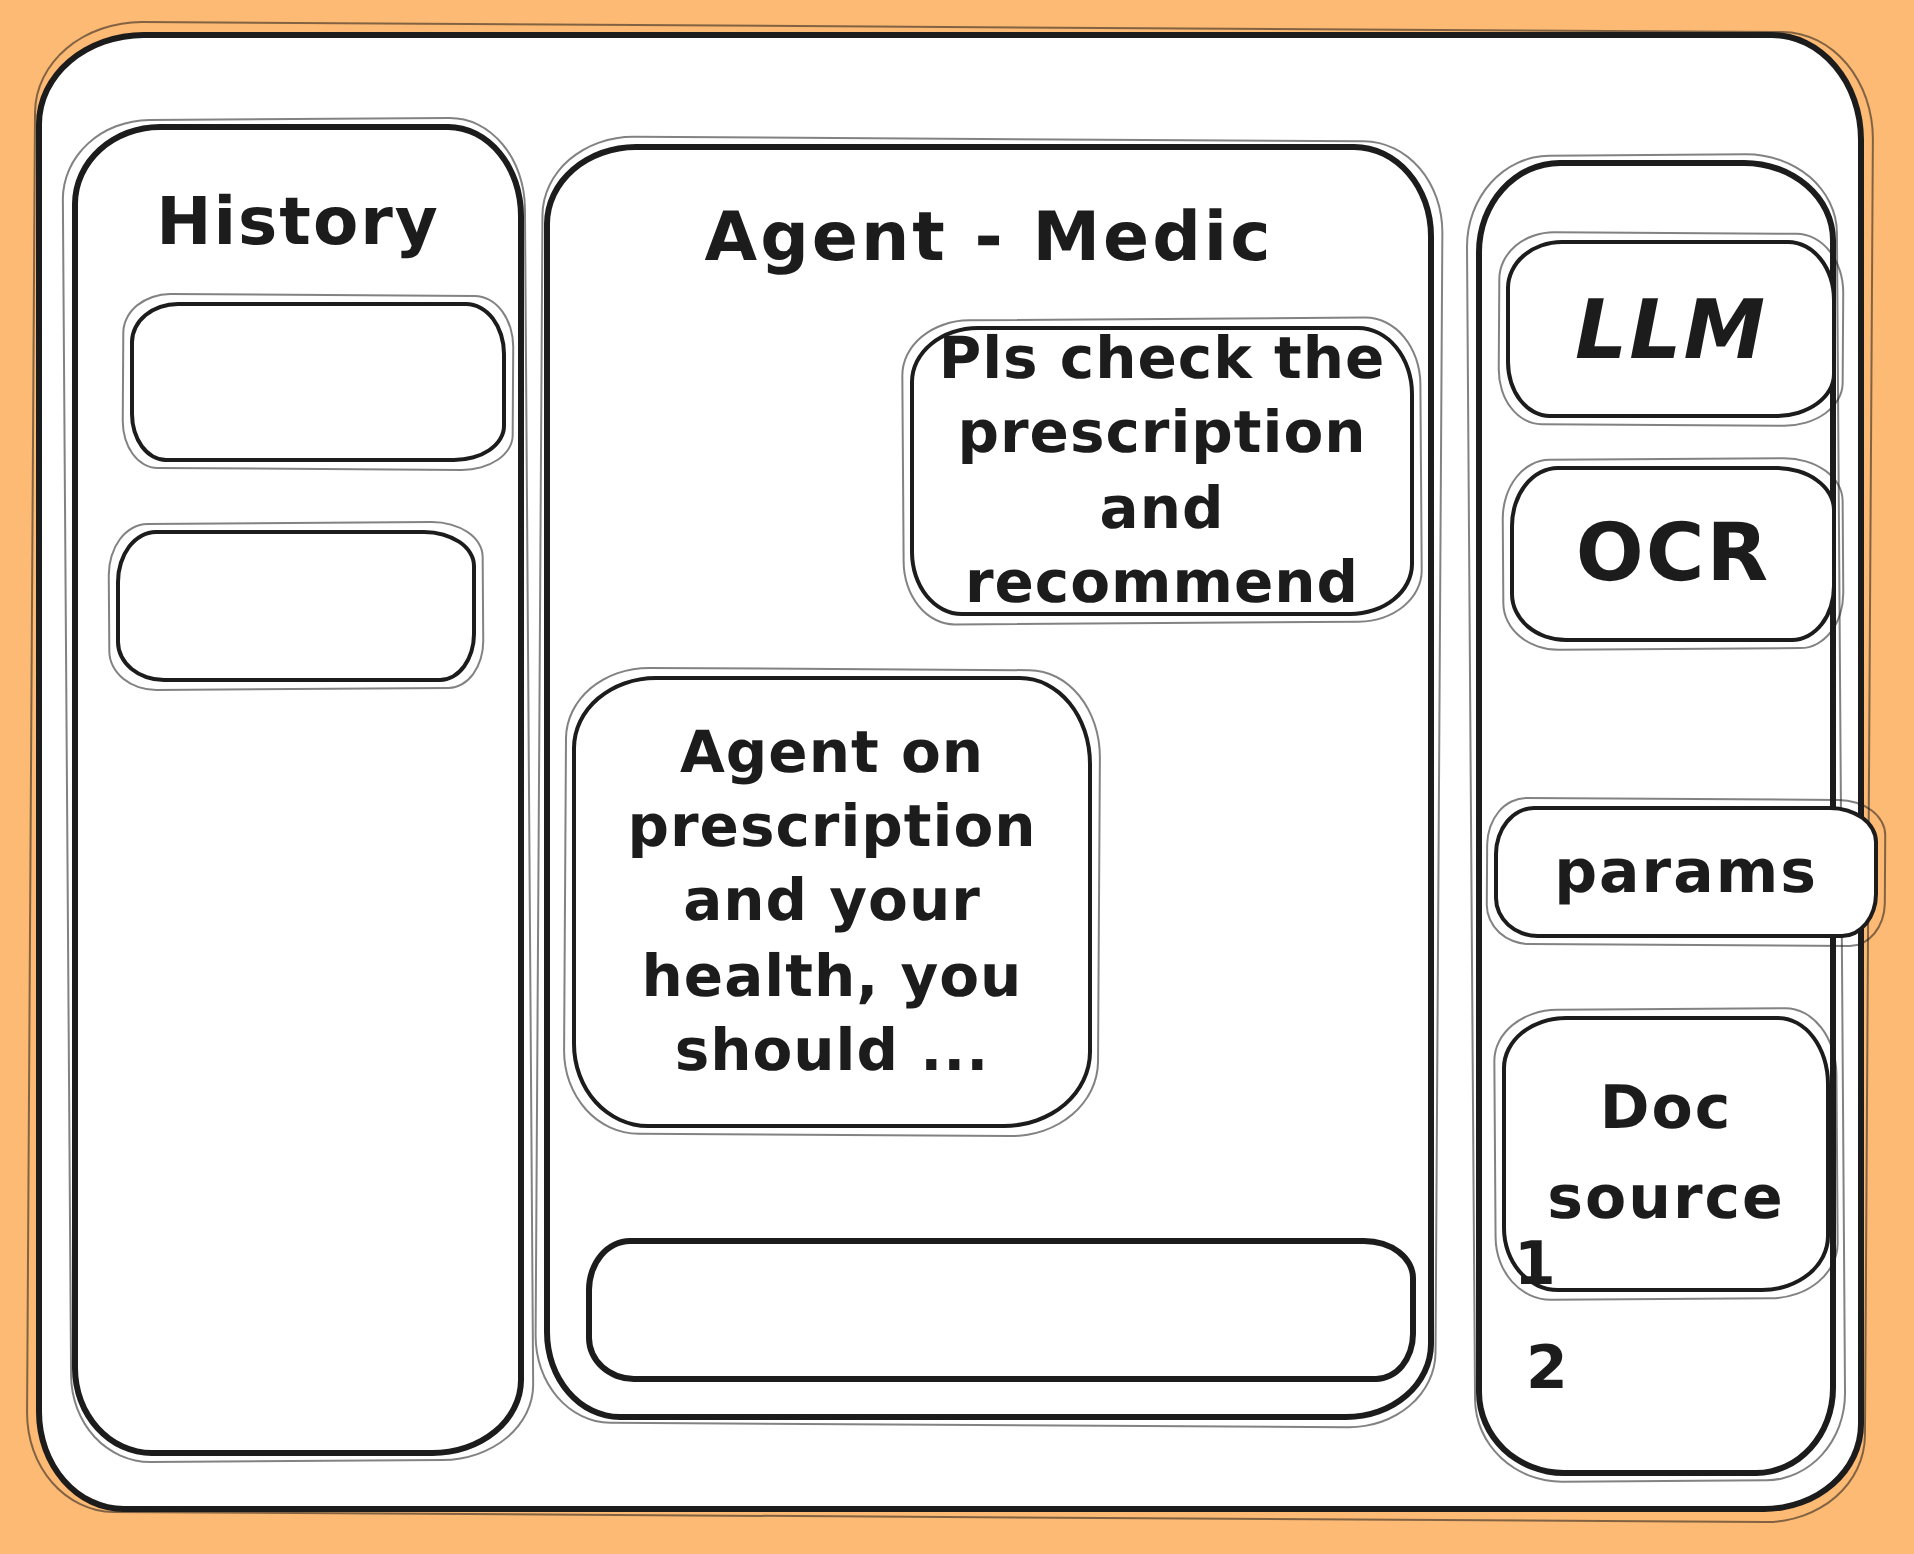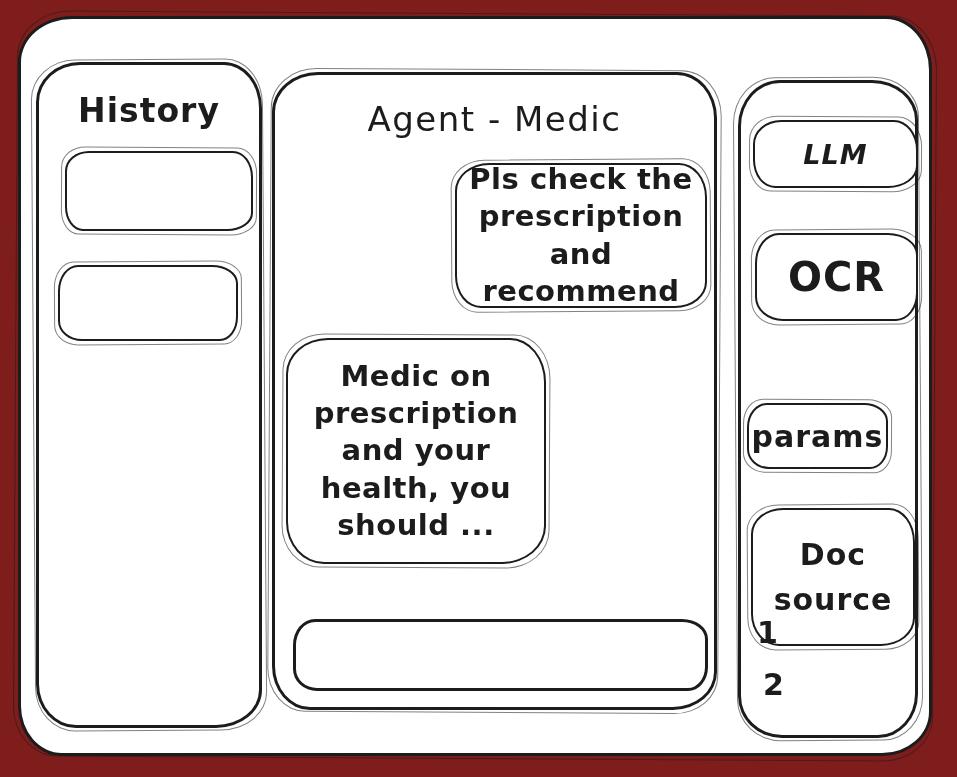--- a/index.html
+++ b/index.html
@@ -6,21 +6,21 @@
     margin: 0;
     padding: 0;
     background: #ffffff;
     font-family: "DejaVu Sans", "Liberation Sans", sans-serif;
     color: #1c1c1c;
   }
   .stage {
     position: relative;
     width: 957px;
     height: 777px;
-    background: #7f1d1d;
+    background: #fdba74;
     overflow: hidden;
   }
   
   .sketch {
     position: absolute;
     background: #ffffff;
     border: 3px solid #1c1c1c;
     box-sizing: border-box;
   }
   .sketch::before {
@@ -68,21 +68,21 @@
   
   .chat-panel {
     left: 272px; top: 72px; width: 445px; height: 638px;
     border-radius: 46px 40px 44px 38px / 40px 46px 38px 44px;
   }
   .chat-title {
     position: absolute;
     top: 24px; left: 0; width: 100%;
     text-align: center;
     font-size: 34px;
-    font-weight: 400;
+    font-weight: 700;
     letter-spacing: 1.5px;
   }
   .bubble {
     display: flex;
     align-items: center;
     justify-content: center;
     text-align: center;
     font-size: 29px;
     font-weight: 600;
     line-height: 1.28;
@@ -117,32 +117,32 @@
     display: flex;
     align-items: center;
     justify-content: center;
     text-align: center;
     font-weight: 600;
     letter-spacing: 1px;
     cursor: pointer;
     border-width: 2.8px;
   }
   .tool-btn.llm {
-    left: 12px; top: 37px; width: 165px; height: 68px;
+    left: 12px; top: 37px; width: 165px; height: 89px;
     border-radius: 28px 24px 30px 22px / 24px 30px 22px 28px;
-    font-size: 27px;
+    font-size: 41px;
     font-style: italic;
   }
   .tool-btn.ocr {
     left: 14px; top: 150px; width: 163px; height: 88px;
     border-radius: 24px 30px 22px 28px / 30px 22px 28px 24px;
     font-size: 40px;
   }
   .tool-btn.params {
-    left: 6px; top: 320px; width: 141px; height: 66px;
+    left: 6px; top: 320px; width: 192px; height: 66px;
     border-radius: 20px 24px 18px 22px / 24px 18px 22px 20px;
     font-size: 30px;
   }
   .tool-btn.doc {
     left: 10px; top: 425px; width: 164px; height: 138px;
     border-radius: 32px 26px 34px 28px / 26px 34px 28px 32px;
     font-size: 30px;
     line-height: 1.5;
     padding: 4px 14px;
   }
@@ -166,21 +166,21 @@
     <div class="history-title">History</div>
     <div class="sketch history-item one tilt-a"></div>
     <div class="sketch history-item two tilt-b"></div>
   </div>
 
   <div class="sketch chat-panel tilt-a">
     <div class="chat-title">Agent - Medic</div>
 
     <div class="sketch bubble user tilt-b">Pls check the prescription and recommend</div>
 
-    <div class="sketch bubble agent tilt-a">Medic on prescription and your health, you should ...</div>
+    <div class="sketch bubble agent tilt-a">Agent on prescription and your health, you should ...</div>
 
     <input class="sketch chat-input tilt-b" type="text" placeholder="" style="">
   </div>
 
   <div class="sketch tools-panel tilt-b">
     <div class="sketch tool-btn llm tilt-a">LLM</div>
     <div class="sketch tool-btn ocr tilt-b">OCR</div>
     <div class="sketch tool-btn params tilt-a">params</div>
     <div class="sketch tool-btn doc tilt-b">Doc source</div>
     <div class="doc-item n1">1</div>

